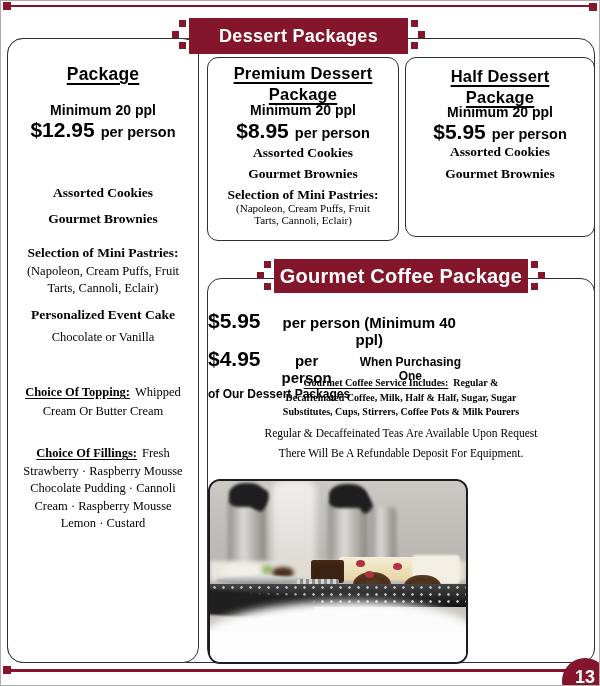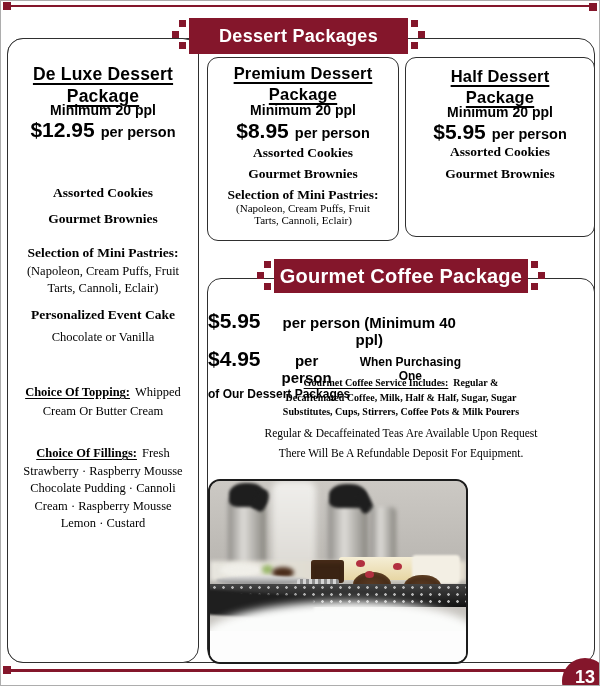--- a/index.html
+++ b/index.html
@@ -106,21 +106,20 @@
     <div class="px px-l2"></div>
     <div class="px px-l3"></div>
     <div class="px px-r1"></div>
     <div class="px px-r2"></div>
     <div class="px px-r3"></div>
     <span>Dessert Packages</span>
   </div>
 
   <div class="box box-left">
     <div style="top:24px;">
-      <div class="title-line">De Luxe Dessert</div>
       <div class="title-line">Package</div>
     </div>
     <div class="minimum" style="top:63px;">Minimum 20 ppl</div>
     <div class="price-row" style="top:79px;">
       <span class="price-big">$12.95</span><span class="price-unit">per person</span>
     </div>
     <div class="serif-b" style="top:146px;">Assorted Cookies</div>
     <div class="serif-b" style="top:172px;">Gourmet Brownies</div>
     <div class="serif-b" style="top:206px;">Selection of Mini Pastries:</div>
     <div class="serif-r" style="top:224px;">

